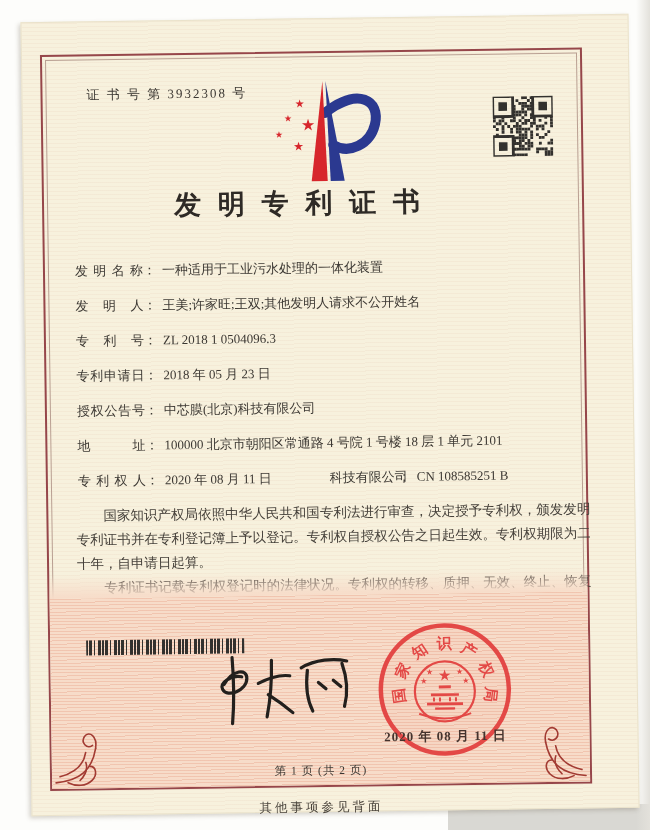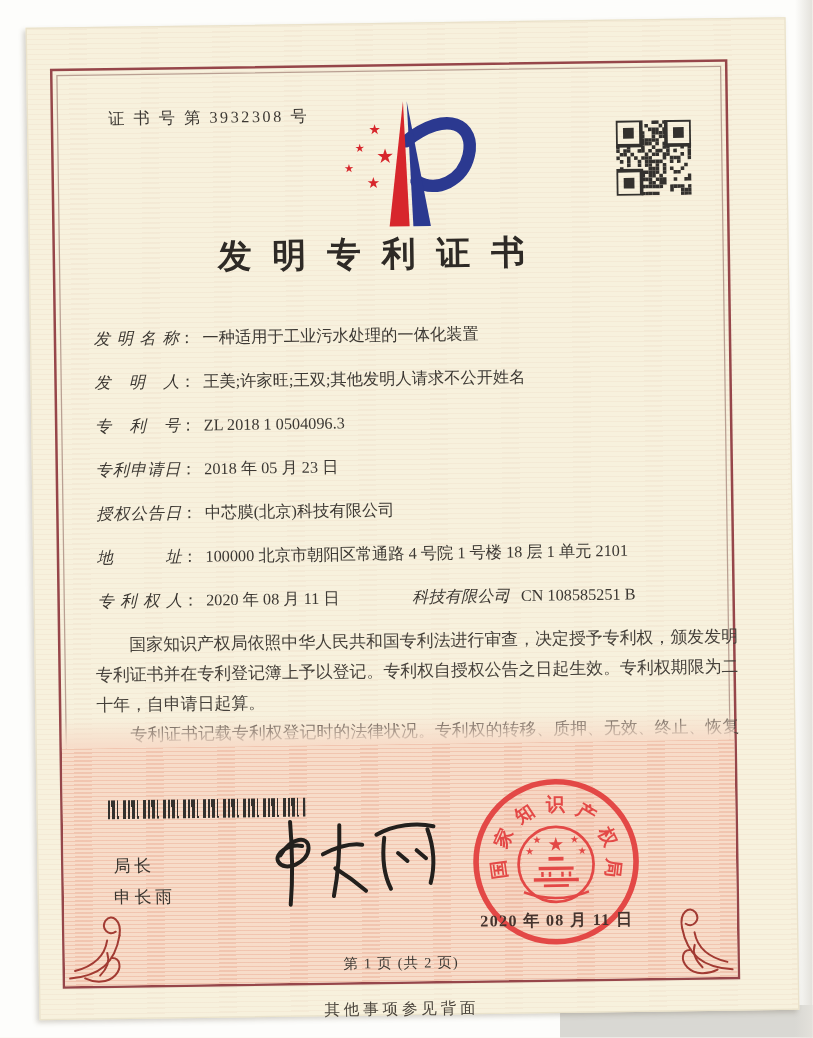--- a/index.html
+++ b/index.html
@@ -26,21 +26,21 @@
   .cert-no { left:64px; top:64px; font-size:13px; color:#3c3833; letter-spacing:2px; }
 
   .logo { left:244px; top:56px; width:120px; height:112px; }
   .qr { left:470px; top:80px; width:60px; height:60px; }
 
   .title { left:0; top:166px; right:60px; text-align:center;
     font-size:27px; font-weight:bold; color:#2e2a26; letter-spacing:0.62em; text-indent:0.62em; }
 
   .rows { left:50px; top:240px; right:40px; }
   .row { height:35px; font-size:13px; color:#3c3833; white-space:nowrap; }
-  .flabel { display:inline-block; width:68px; text-align:justify; text-align-last:justify; vertical-align:top;font-style:italic; }
+  .flabel { display:inline-block; width:68px; text-align:justify; text-align-last:justify; vertical-align:top; }
   .colon { margin-right:6px; }
   .grant-row { display:flex; gap:58px; }
 
   .body-text { left:48px; top:482px; right:44px; font-size:13.5px; line-height:24px;
     color:#45403a; text-align:justify; }
   .body-text p { text-indent:2em; }
 
   .panel { left:20px; top:576px; right:48px; height:190px; background:#f7dcc9;
     background-image:repeating-linear-gradient(180deg, rgba(225,137,109,0.28) 0 1px, rgba(247,220,201,0) 1px 3.2px); }
   .panel::before { content:""; position:absolute; left:0; top:-24px; right:0; height:24px;
@@ -257,21 +257,21 @@
     <div class="row">
       <span class="flabel">发明人</span><span class="colon">：</span><span>王美;许家旺;王双;其他发明人请求不公开姓名</span>
     </div>
     <div class="row">
       <span class="flabel">专利号</span><span class="colon">：</span><span>ZL 2018 1 0504096.3</span>
     </div>
     <div class="row">
       <span class="flabel">专利申请日</span><span class="colon">：</span><span>2018 年 05 月 23 日</span>
     </div>
     <div class="row">
-      <span class="flabel">授权公告日</span><span class="colon">：</span><span>中芯膜(北京)科技有限公司</span>
+      <span class="flabel">授权公告号</span><span class="colon">：</span><span>中芯膜(北京)科技有限公司</span>
     </div>
     <div class="row">
       <span class="flabel">地址</span><span class="colon">：</span><span>100000 北京市朝阳区常通路 4 号院 1 号楼 18 层 1 单元 2101</span>
     </div>
     <div class="row grant-row">
       <span>
         <span class="flabel">专利权人</span><span class="colon">：</span><span>2020 年 08 月 11 日</span>
       </span>
       <span>
         <span class="flabel">科技有限公司</span><span class="colon">：</span><span>CN 108585251 B</span>
@@ -300,24 +300,20 @@
         <path d="M36,24 C34,12 42,6 47,12 C51,18 45,25 39,21"></path>
         <path d="M72,52 C56,48 48,40 46,28"></path>
         <path d="M64,58 C56,62 46,62 40,56 C34,50 36,42 42,42"></path>
         <path d="M52,56 C46,50 44,44 46,38"></path>
       </g>
     </svg>
   </div>
 
   <div class="barcode abs"></div>
 
-  <div class="officer abs">
-    <div>局长</div>
-    <div>申长雨</div>
-  </div>
 
   <div class="signature abs">
     <svg width="165" height="98" viewBox="0 0 165 98">
       <g fill="none" stroke="#23201d" stroke-width="3.2" stroke-linecap="round" transform="rotate(-4 82 49)">
         <path d="M28,40 C38,26 52,26 51,36 C50,48 30,54 26,45 C23,38 36,31 46,34"></path>
         <path d="M38,14 C38,36 36,62 33,80"></path>
         <path d="M77,20 C76,38 73,58 68,76"></path>
         <path d="M62,42 C74,37 85,35 94,37"></path>
         <path d="M71,54 C79,60 88,68 94,74"></path>
         <path d="M106,30 C121,23 139,23 152,27"></path>

